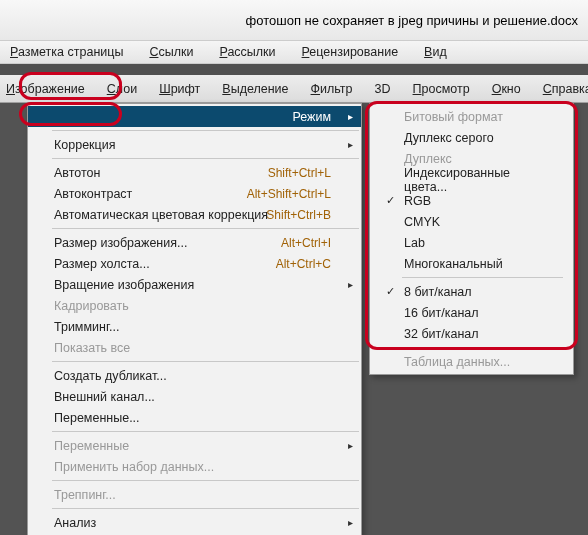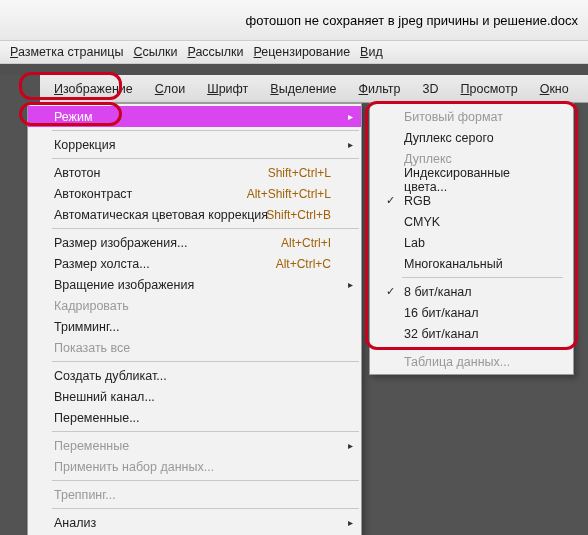--- a/index.html
+++ b/index.html
@@ -1,30 +1,30 @@
 <!DOCTYPE html>
 <html><head>
 <meta charset="utf-8">
 <style>
 * { margin:0; padding:0; box-sizing:border-box; font-family:"Segoe UI",Tahoma,sans-serif; }
 body { background:#505050; width:588px; height:535px; overflow:hidden; position:relative; }
 .title-area { height:40px; background:linear-gradient(to bottom,#f8f8f8,#e8e8e8); display:flex; align-items:center; justify-content:flex-end; padding-right:10px; }
 .title-text { font-size:13px; color:#000; }
-.word-menubar { height:24px; background:linear-gradient(to bottom,#f5f5f5,#e5e5e5); display:flex; align-items:center; padding:0 10px; gap:10px; border-top:1px solid #ccc; border-bottom:1px solid #ccc; }
+.word-menubar { height:24px; background:linear-gradient(to bottom,#f5f5f5,#e5e5e5); display:flex; align-items:center; padding:0 10px; gap:26px; border-top:1px solid #ccc; border-bottom:1px solid #ccc; }
 .word-menubar span { font-size:12.5px; color:#222; }
 .word-menubar span::first-letter { text-decoration:underline; }
 .photoshop-area { position:absolute; top:75px; left:0; right:0; bottom:0; background:#535353; }
-.ps-menubar { height:28px; background:linear-gradient(to bottom,#ededed,#dcdcdc); display:flex; align-items:center; padding:0 8px; gap:10px; border-bottom:1px solid #a0a0a0;margin-left:40px; }
+.ps-menubar { height:28px; background:linear-gradient(to bottom,#ededed,#dcdcdc); display:flex; align-items:center; padding:0 0; gap:10px; border-bottom:1px solid #a0a0a0; }
 .ps-menubar .mi { font-size:12.5px; color:#222; padding:3px 6px; cursor:default; }
 .ps-menubar .mi.ul::first-letter { text-decoration:underline; }
 .hl-round-1 { position:absolute; left:19px; top:72px; width:103px; height:28px; border:3px solid #c9001e; border-radius:12px; z-index:30; pointer-events:none; }
 .hl-round-2 { position:absolute; left:19px; top:102px; width:103px; height:24px; border:3px solid #c9001e; border-radius:12px; z-index:30; pointer-events:none; }
 .dropdown { position:absolute; top:103px; left:27px; width:335px; background:#f2f2f2; border:1px solid #9a9a9a; box-shadow:3px 3px 6px rgba(0,0,0,0.3); z-index:20; padding:2px 0; }
 .drow { display:flex; align-items:center; height:21px; padding:0 30px 0 26px; font-size:12.5px; color:#222; position:relative; }
-.drow.sel { background:#d946ef; color:#fff; }
+.drow.sel { background:#0c4a6e; color:#fff;justify-content:flex-end; }
 .drow.dis { color:#999; }
 .drow .sc { position:absolute; right:30px; color:#a16207; font-size:12px; }
 .drow.arrow::after { content:"▸"; position:absolute; right:8px; font-size:10px; color:#333; }
 .drow.sel.arrow::after { color:#fff; }
 .dsep { height:1px; background:#c8c8c8; margin:3px 2px 3px 24px; }
 .submenu { position:absolute; top:103px; left:369px; width:205px; background:#f2f2f2; border:1px solid #9a9a9a; box-shadow:3px 3px 6px rgba(0,0,0,0.3); z-index:25; padding:2px 8px; }
 .srow { display:flex; align-items:center; height:21px; padding:0 12px 0 26px; font-size:12.5px; color:#222; position:relative; }
 .srow.dis { color:#999; }
 .srow.chk::before { content:"✓"; position:absolute; left:8px; font-size:11px; }
 .ssep { height:1px; background:#c8c8c8; margin:3px 2px 3px 24px; }

